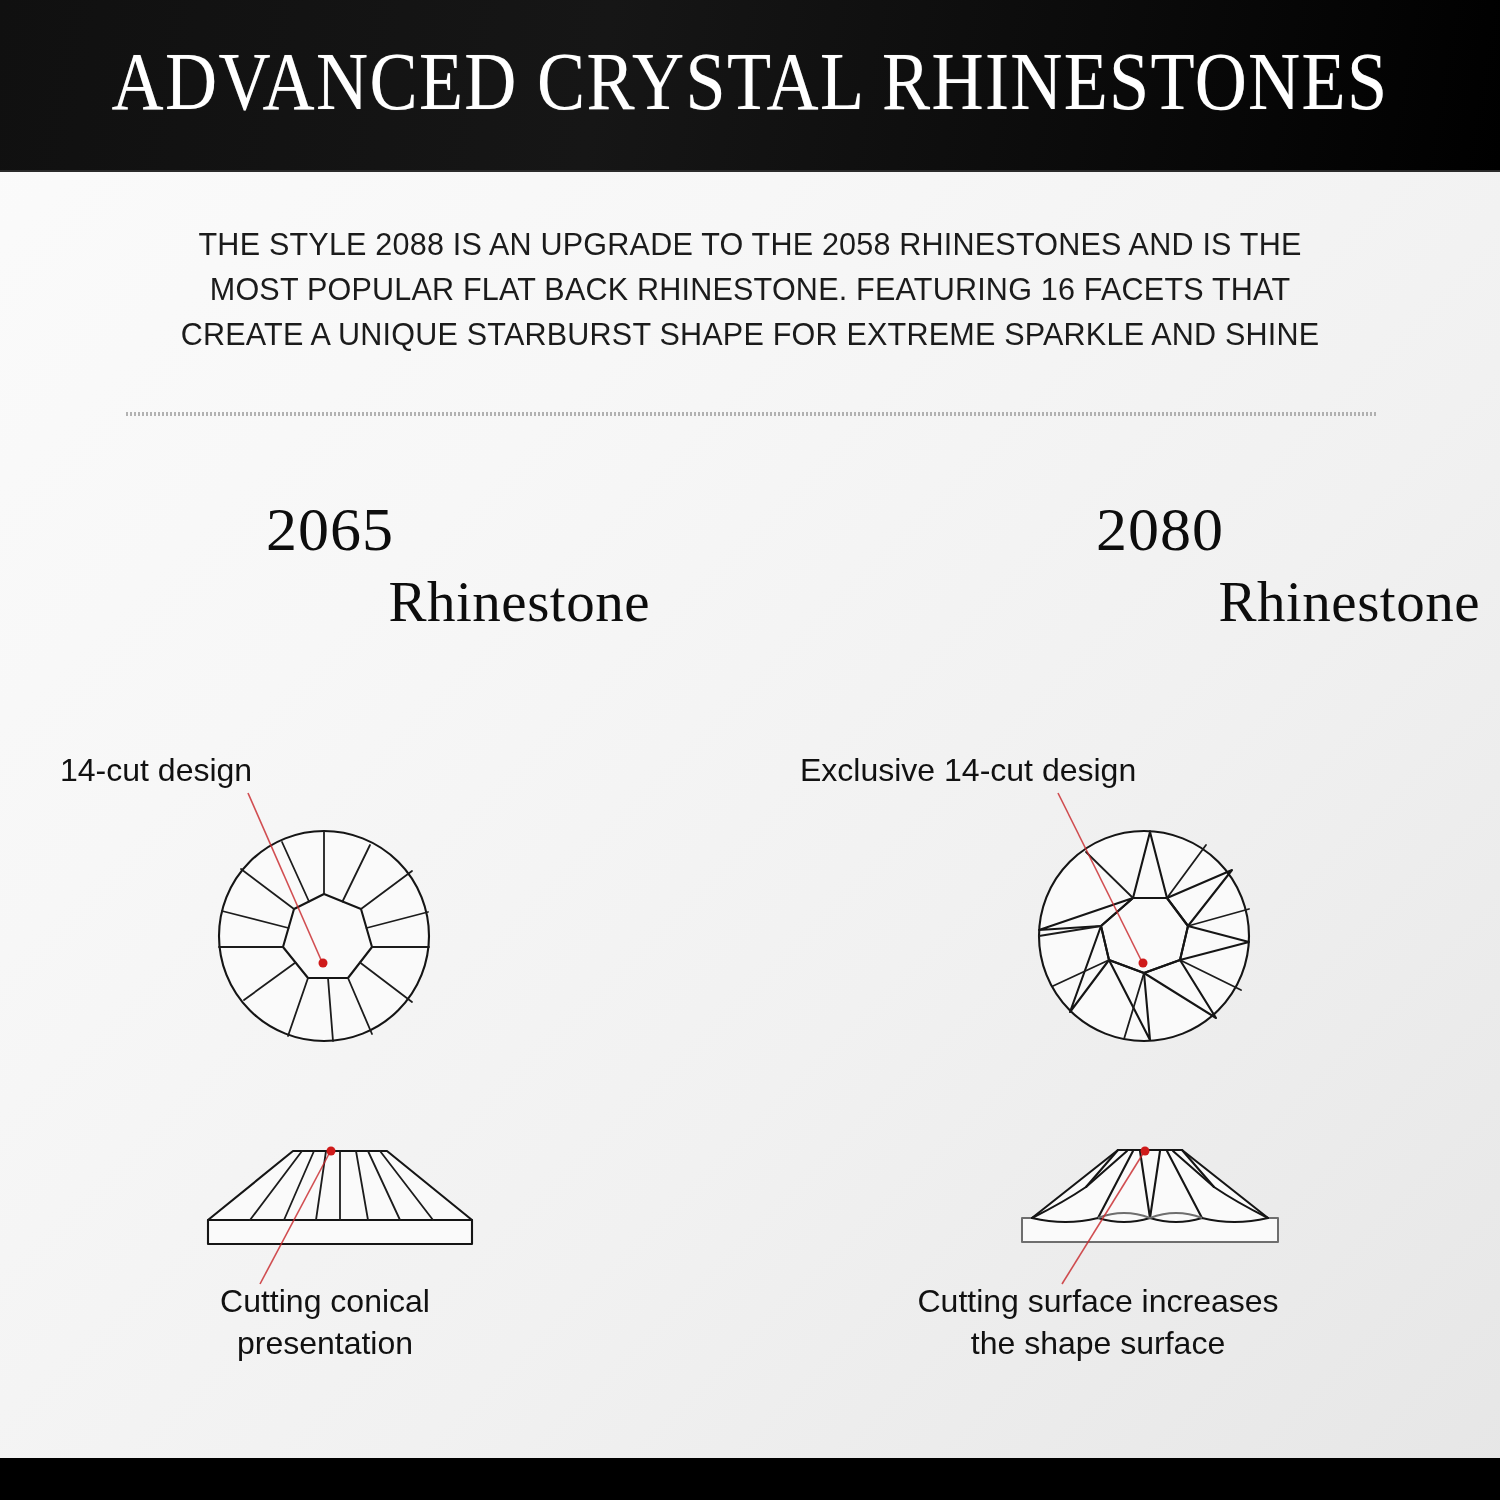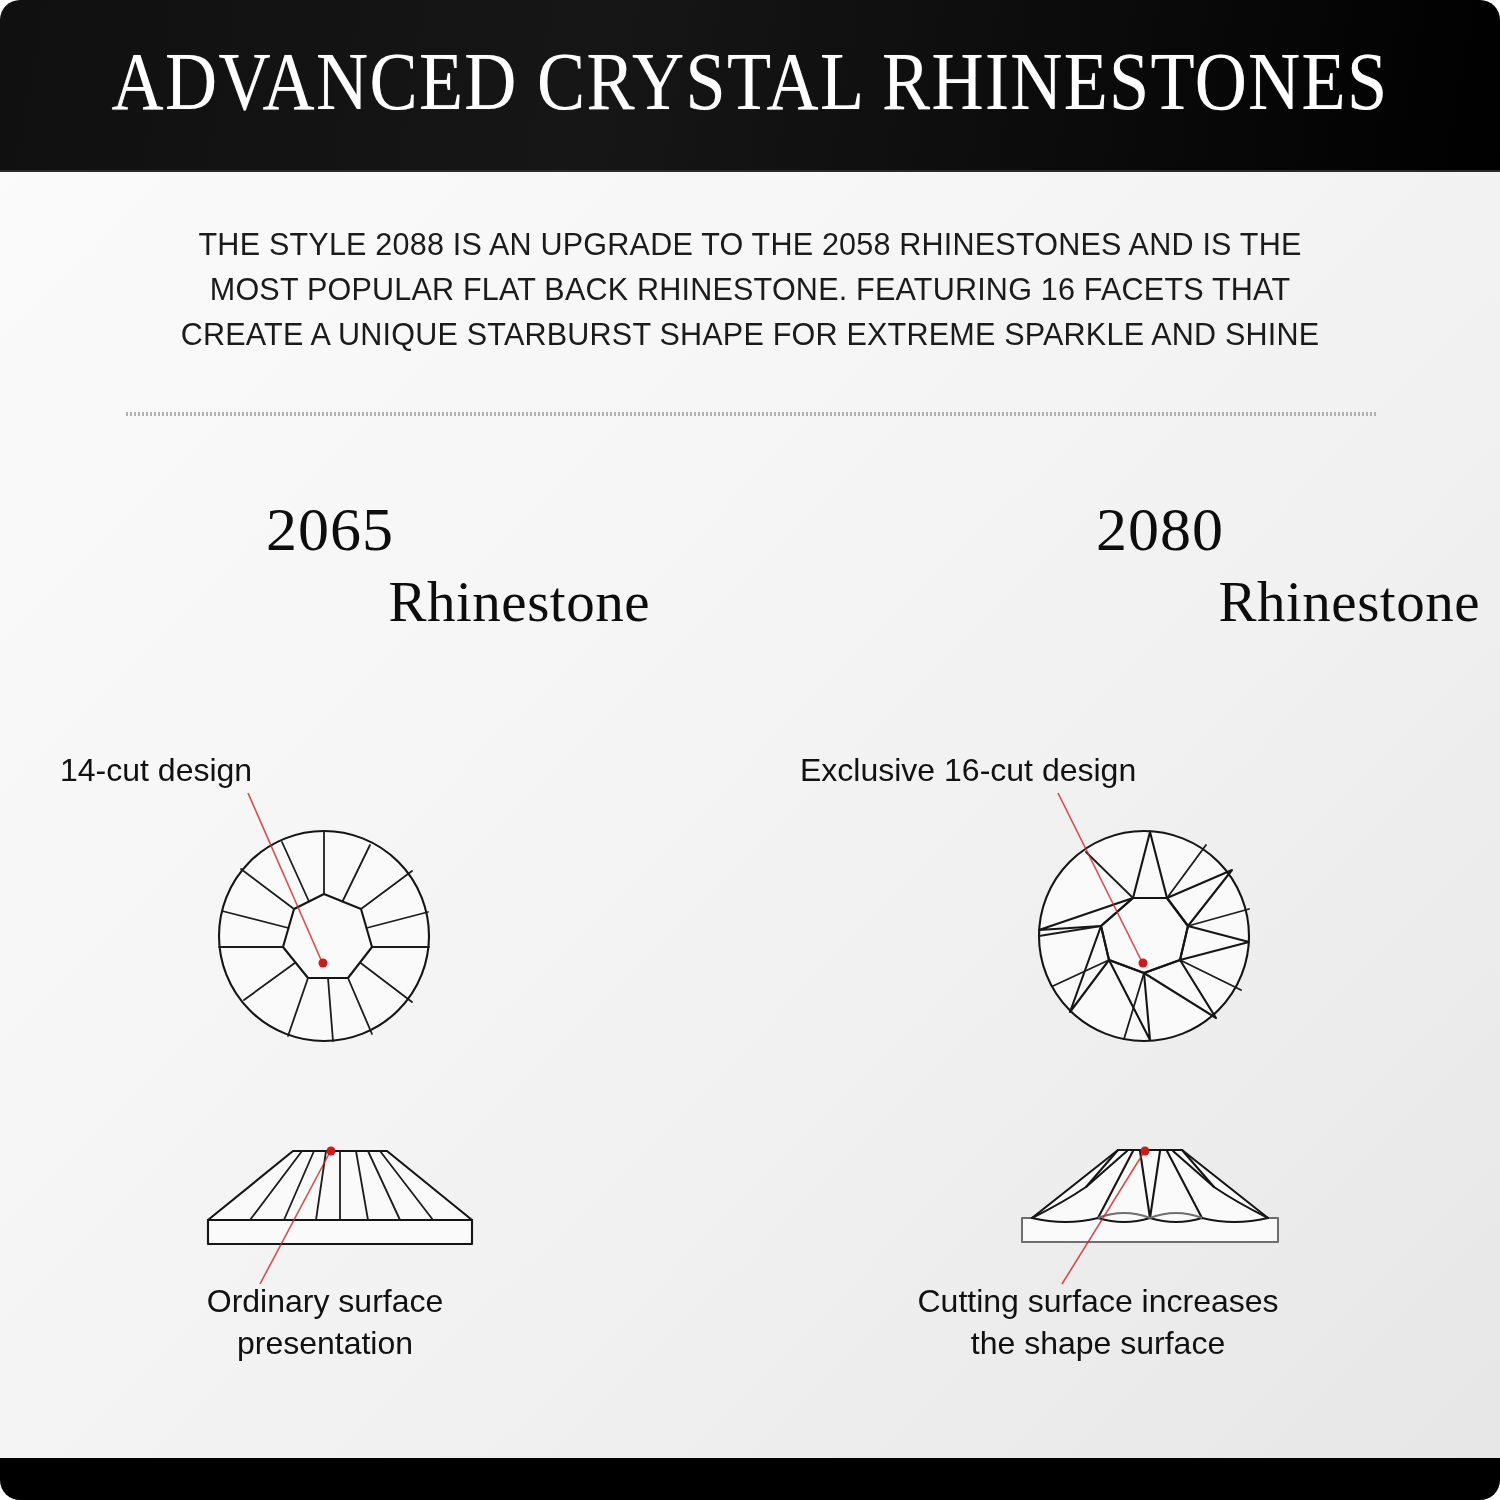--- a/index.html
+++ b/index.html
@@ -10,21 +10,20 @@
   body {
     font-family: "Liberation Sans", sans-serif;
   }
   .page {
     position: relative;
     width: 1500px;
     height: 1500px;
     overflow: hidden;
     background:
       linear-gradient(135deg, #fbfbfb 0%, #f7f7f7 32%, #f1f1f1 62%, #e6e6e6 100%);
-    border-radius: 20px;
   }
 
   
   .header-band {
     position: absolute;
     left: 0;
     top: 0;
     width: 1500px;
     height: 172px;
     background: linear-gradient(100deg, #101010 0%, #161616 40%, #0b0b0b 72%, #000000 100%);
@@ -180,21 +179,21 @@
   <div class="col-head" id="head-left">
     <span class="num">2065</span>
     <span class="word">Rhinestone</span>
   </div>
   <div class="col-head" id="head-right">
     <span class="num">2080</span>
     <span class="word">Rhinestone</span>
   </div>
 
   <div class="callout" id="label-left-top">14-cut design</div>
-  <div class="callout" id="label-right-top">Exclusive 16-cut design</div>
+  <div class="callout" id="label-right-top">Exclusive 14-cut design</div>
 
   <div class="diagram" id="dia-left-top">
     <svg viewBox="0 0 260 270" width="260" height="270" xmlns="http://www.w3.org/2000/svg">
       <g>
 
         <circle cx="124" cy="146" r="105" class="stroke-dark facet-fill"></circle>
 
         <polygon class="stroke-dark facet-fill" points="124,104 161,119 172,157 148,188 108,188 83,157 94,119"></polygon>
 
         <g class="stroke-dark-thin">
@@ -305,21 +304,21 @@
           <path d="M98,88 Q124,78 150,88"></path>
           <path d="M150,88 Q176,78 202,88"></path>
         </g>
       </g>
       <line class="pointer-line" x1="62" y1="154" x2="144" y2="22"></line>
       <circle class="pointer-dot" cx="145" cy="21" r="4.5"></circle>
     </svg>
   </div>
 
   <div class="caption" id="caption-left">
-    <div>Ordinary surface</div>
+    <div>Cutting conical</div>
     <div>presentation</div>
   </div>
   <div class="caption" id="caption-right">
     <div>Cutting surface increases</div>
     <div>the shape surface</div>
   </div>
 
   <div class="bottom-bar"></div>
 
 </div>

